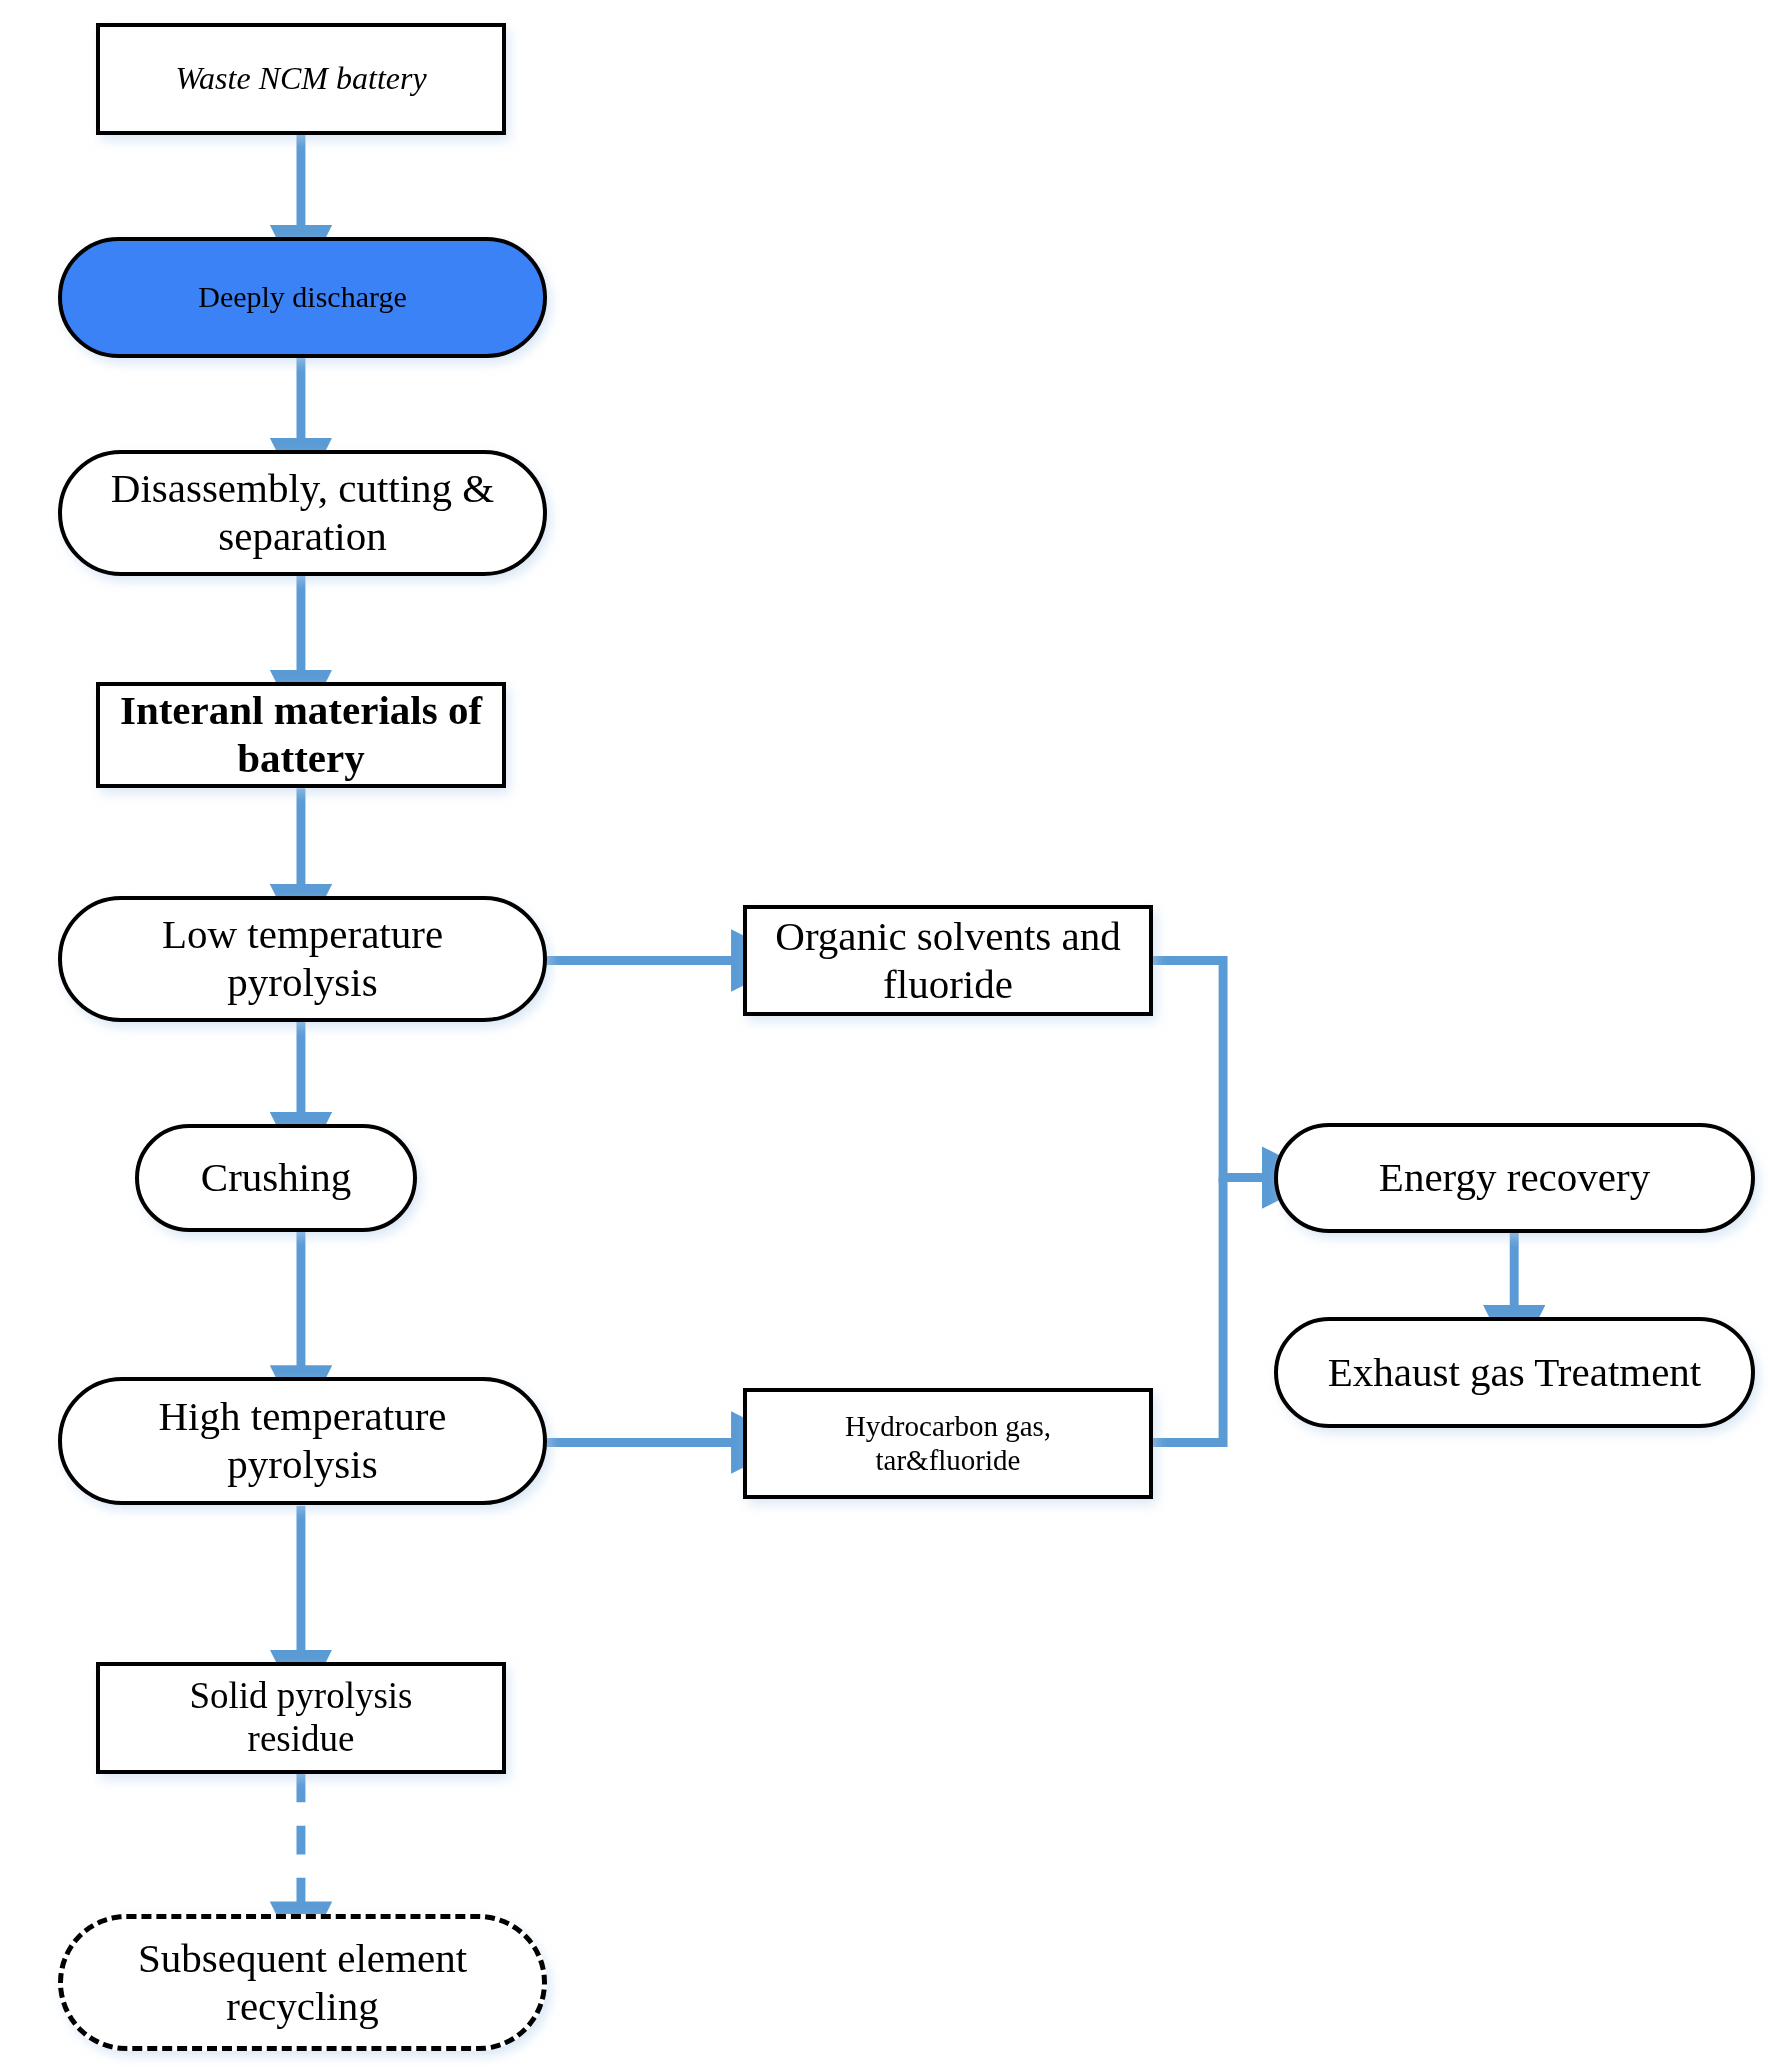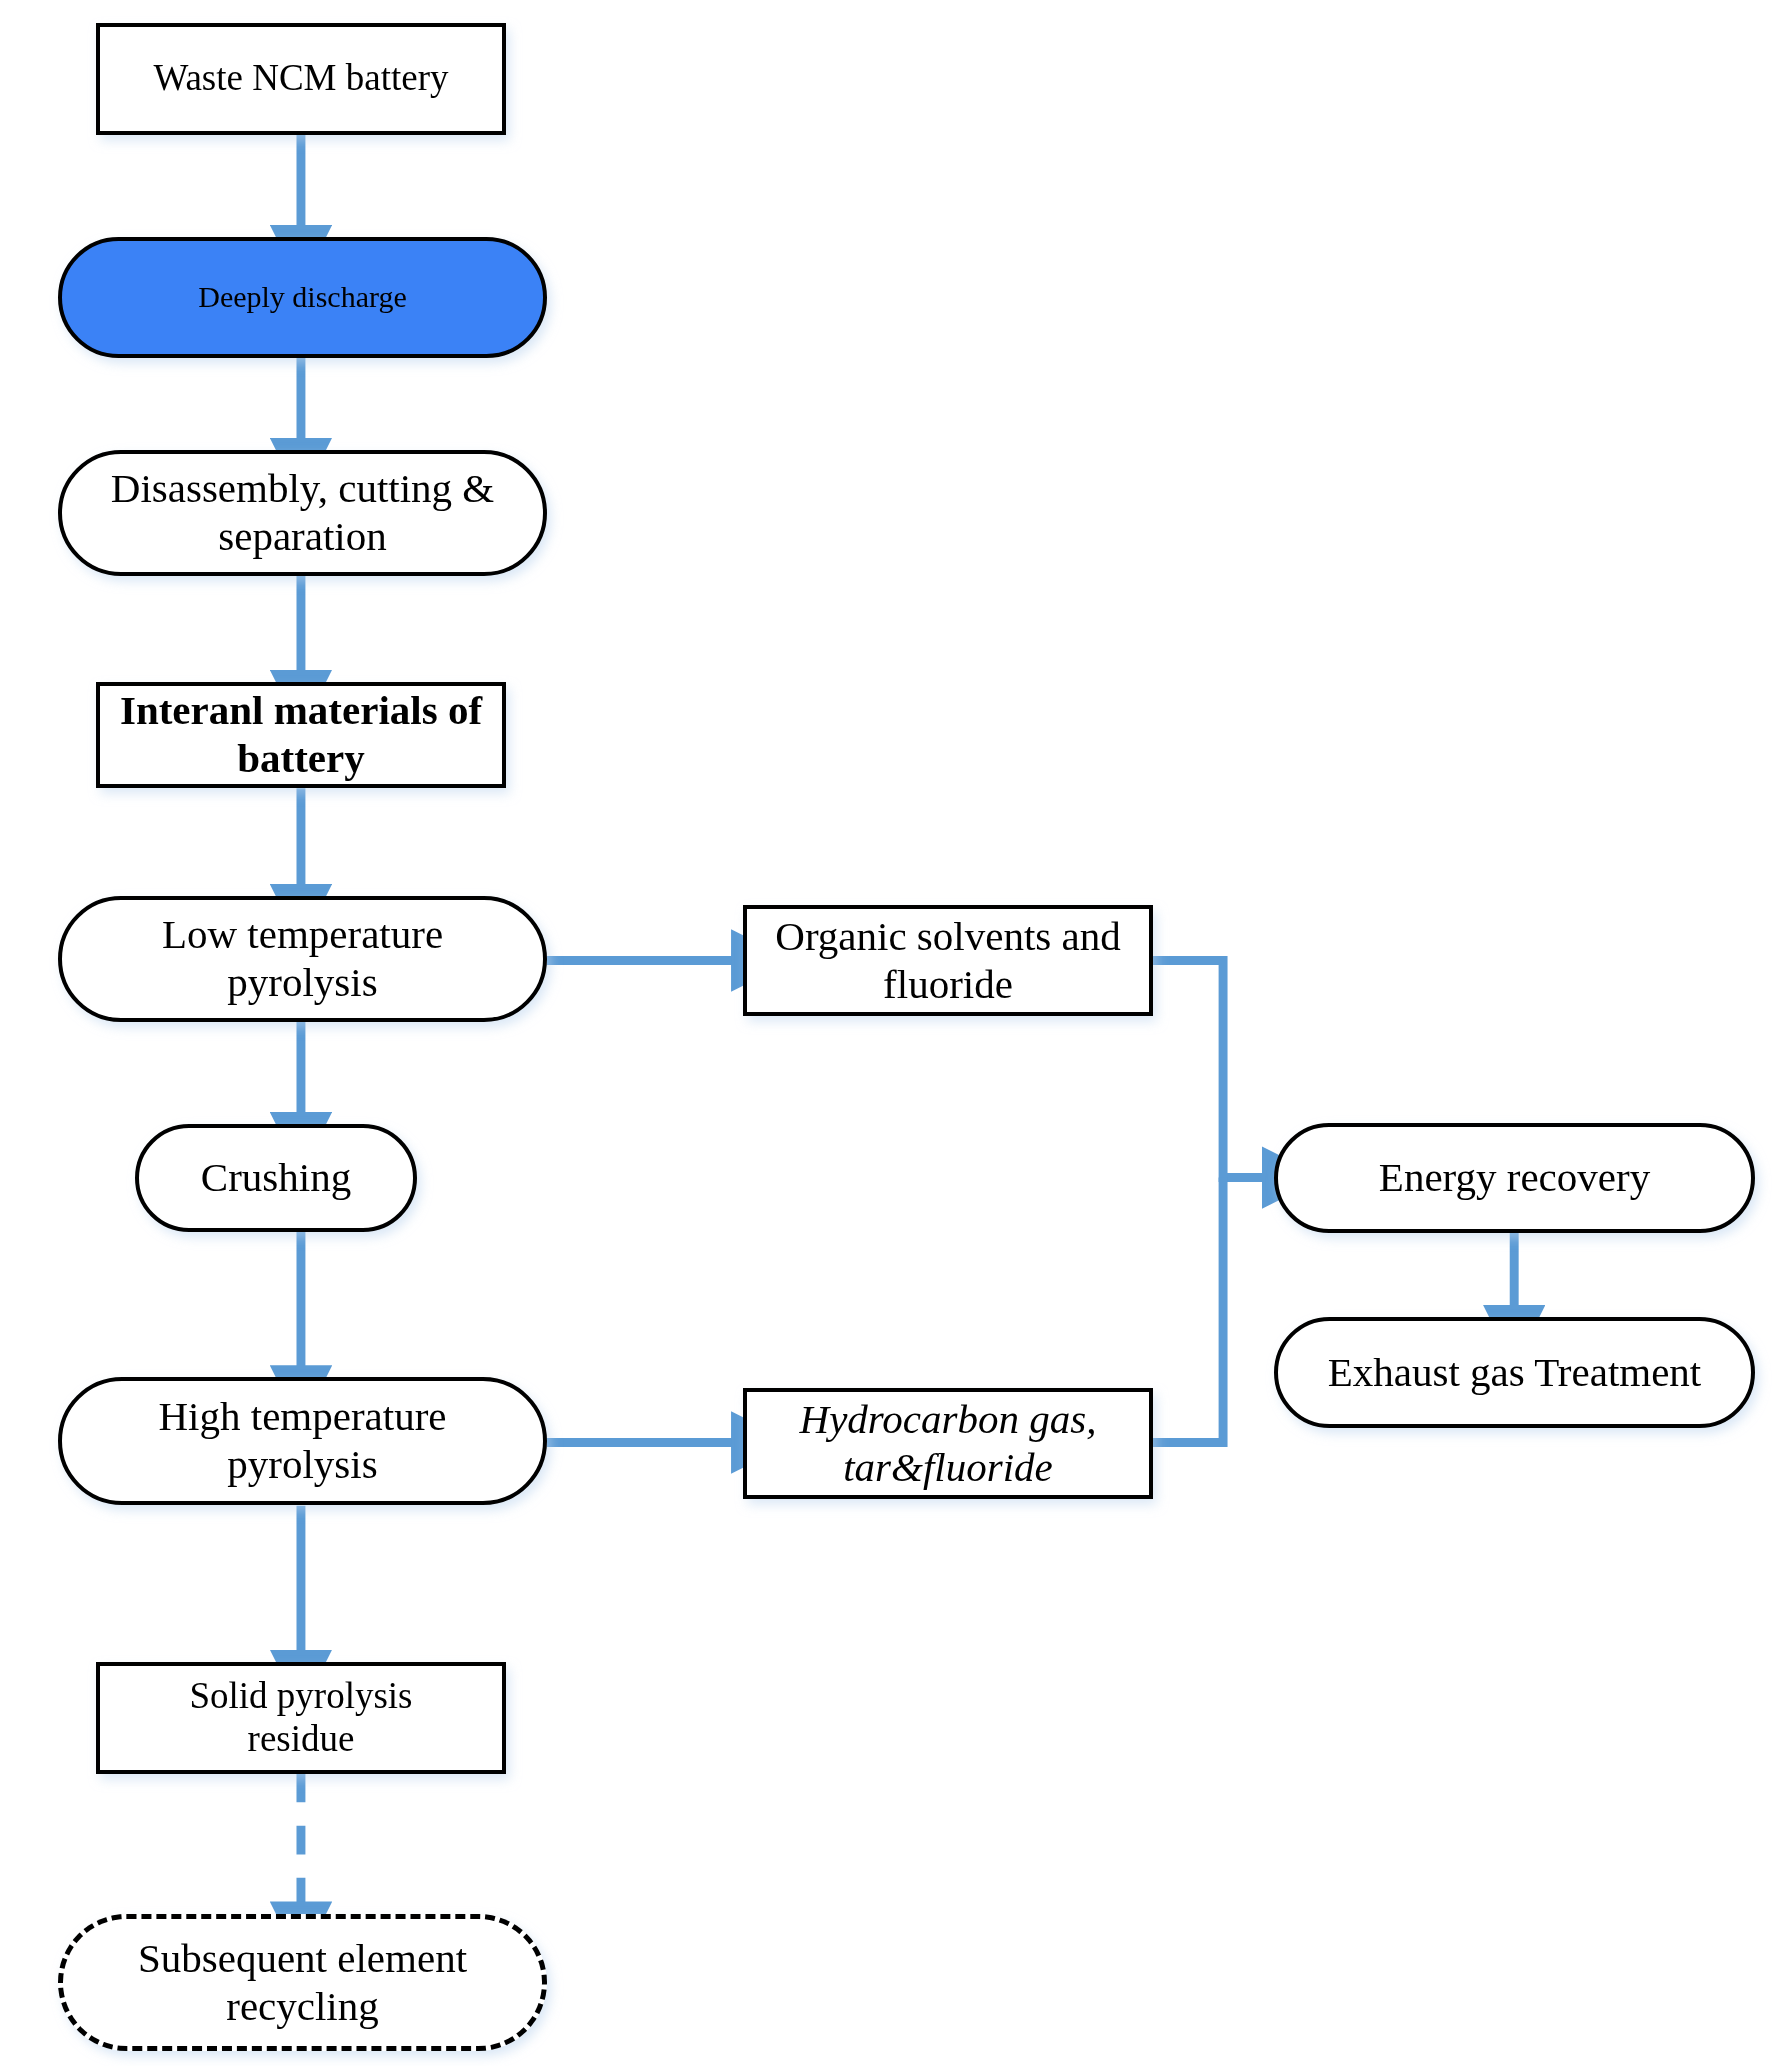--- a/index.html
+++ b/index.html
@@ -110,21 +110,21 @@
 
     <g>
       <path d="M1679,2101 L1781,2101 L1781,1715" stroke="#5B9BD5" stroke-width="13" fill="none" stroke-linejoin="miter"></path>
     </g>
 
     <g>
       <path d="M2205,1795 L2205,1903" stroke="#5B9BD5" stroke-width="13" fill="none" marker-end="url(#ah)"></path>
     </g>
   </svg>
 
-  <div class="node rect" id="n-waste_battery" style="left: 96px; top: 22.7px; width: 410px; height: 112px; font-size: 37px; border-color: rgb(0, 0, 0); background: rgb(255, 255, 255);">
+  <div class="node rect" id="n-waste_battery" style="left: 96px; top: 22.7px; width: 410px; height: 112px; font-size: 32px; border-color: rgb(0, 0, 0); background: rgb(255, 255, 255); font-style: italic;">
     <span class="label">Waste NCM battery</span>
   </div>
 
   <div class="node pill" id="n-deeply_discharge" style="left: 58px; top: 237px; width: 489px; height: 121px; font-size: 30px; border-color: rgb(0, 0, 0); background: #3b82f6;">
     <span class="label">Deeply discharge</span>
   </div>
 
   <div class="node pill" id="n-disassembly" style="left: 58px; top: 450px; width: 489px; height: 126px; font-size: 41px; border-color: rgb(0, 0, 0); background: rgb(255, 255, 255);">
     <span class="label">Disassembly, cutting &amp;
 separation</span>
@@ -157,21 +157,21 @@
   <div class="node pill dashed" id="n-subsequent_recycling" style="left: 58px; top: 1914px; width: 489px; height: 137px; font-size: 41px; border-color: rgb(0, 0, 0); background: rgb(255, 255, 255);">
     <span class="label">Subsequent element
 recycling</span>
   </div>
 
   <div class="node rect" id="n-organic_solvents" style="left: 743px; top: 905px; width: 410px; height: 111px; font-size: 41px; border-color: rgb(0, 0, 0); background: rgb(255, 255, 255);">
     <span class="label">Organic solvents and
 fluoride</span>
   </div>
 
-  <div class="node rect" id="n-hydrocarbon_gas" style="left: 743px; top: 1388px; width: 410px; height: 111px; font-size: 41px; border-color: rgb(0, 0, 0); background: rgb(255, 255, 255); font-style: italic;">
+  <div class="node rect" id="n-hydrocarbon_gas" style="left: 743px; top: 1388px; width: 410px; height: 111px; font-size: 29px; border-color: rgb(0, 0, 0); background: rgb(255, 255, 255);">
     <span class="label">Hydrocarbon gas,
 tar&amp;fluoride</span>
   </div>
 
   <div class="node pill" id="n-energy_recovery" style="left: 1274px; top: 1123px; width: 481px; height: 110px; font-size: 41px; border-color: rgb(0, 0, 0); background: rgb(255, 255, 255);">
     <span class="label">Energy recovery</span>
   </div>
 
   <div class="node pill" id="n-exhaust_treatment" style="left: 1274px; top: 1317px; width: 481px; height: 111px; font-size: 41px; border-color: rgb(0, 0, 0); background: rgb(255, 255, 255);">
     <span class="label">Exhaust  gas Treatment</span>

